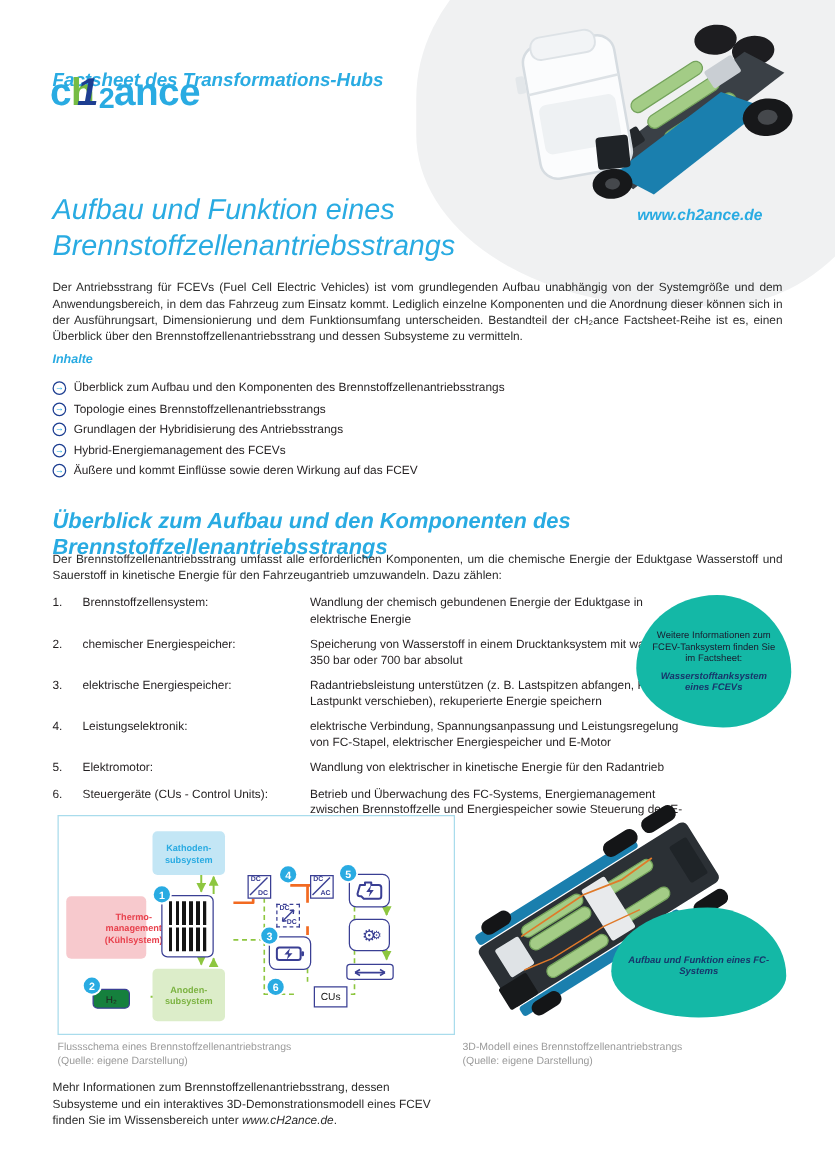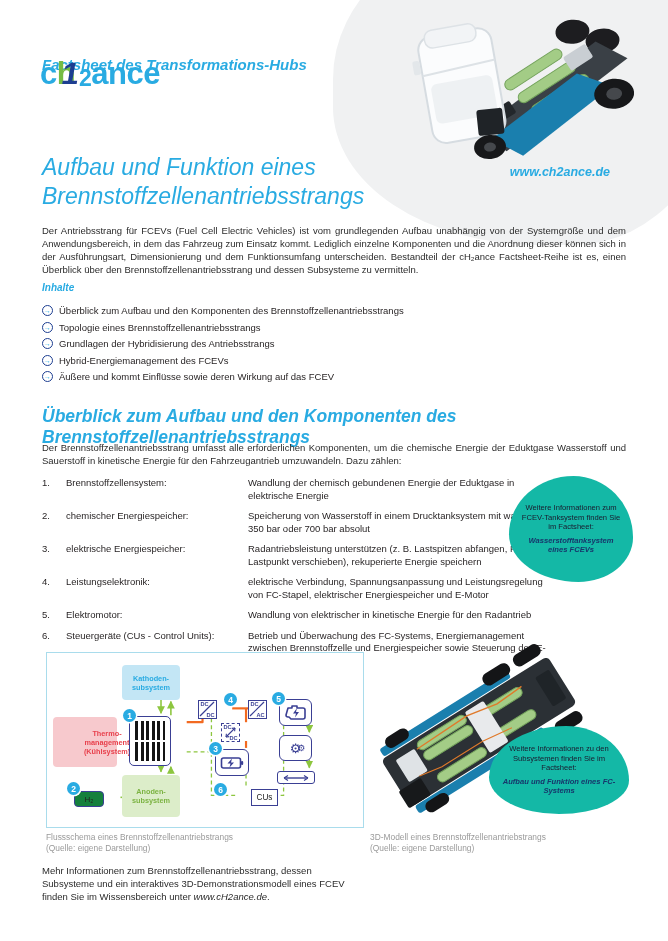--- a/index.html
+++ b/index.html
@@ -378,21 +378,20 @@
 
       <rect x="20" y="98" width="26" height="20" rx="2" fill="#17191b"></rect>
 
       <polyline points="58,72 118,70 150,76 180,74" fill="none" stroke="#e07a2a" stroke-width="1.4"></polyline>
       <polyline points="46,96 70,100 118,100 150,104" fill="none" stroke="#e07a2a" stroke-width="1.1"></polyline>
       <rect x="196" y="74" width="16" height="34" rx="2" fill="#1f2428"></rect>
     </g>
   </svg>
 
   <div class="bubble bubble-subsystem">
-    <span>Weitere Informationen zu den Subsystemen finden Sie im Factsheet:</span>
     <span class="hl">Aufbau und Funktion eines FC-Systems</span>
   </div>
 
   <div class="caption caption-left">
     <div>Flussschema eines Brennstoffzellenantriebstrangs</div>
     <div>(Quelle: eigene Darstellung)</div>
   </div>
   <div class="caption caption-right">
     <div>3D-Modell eines Brennstoffzellenantriebstrangs</div>
     <div>(Quelle: eigene Darstellung)</div>

